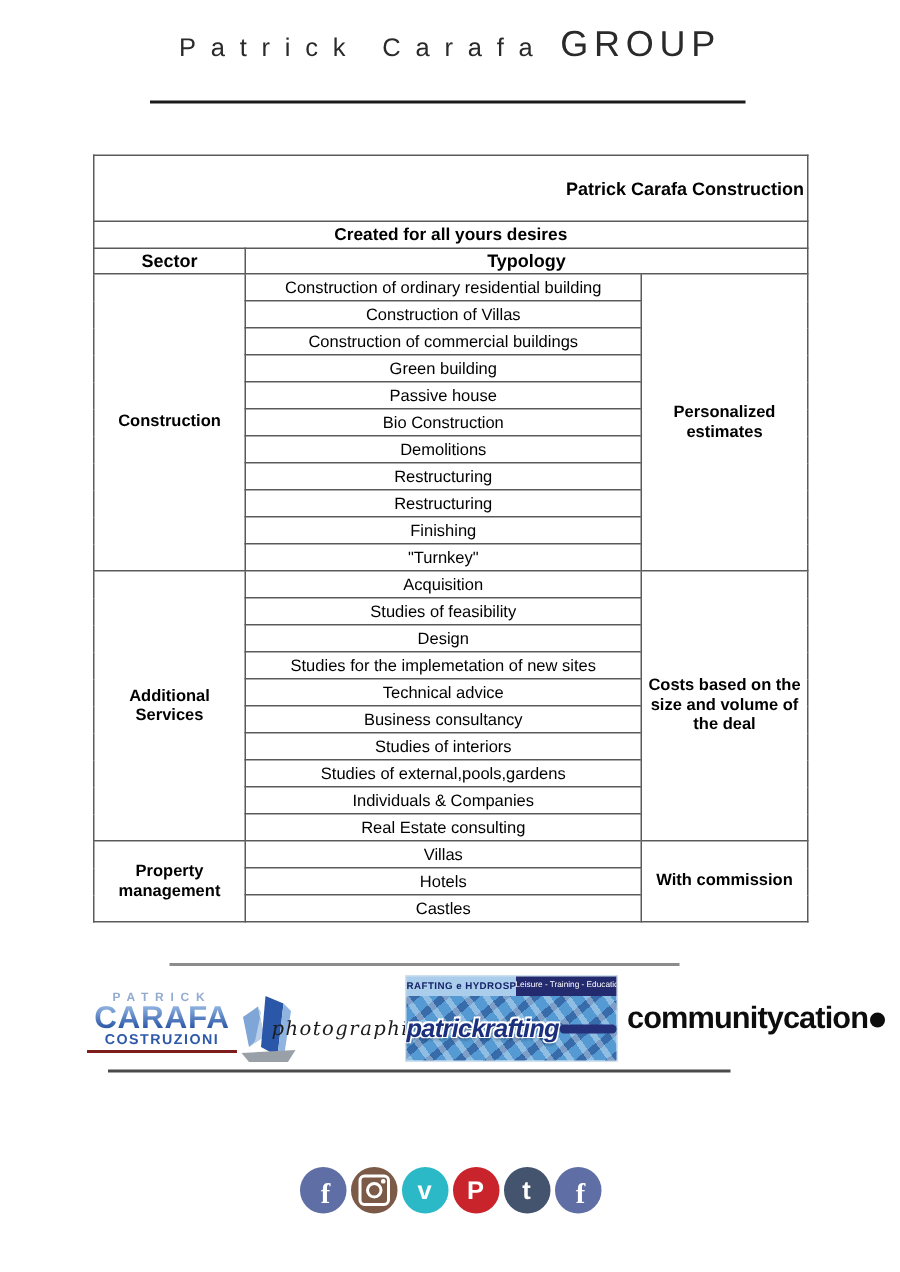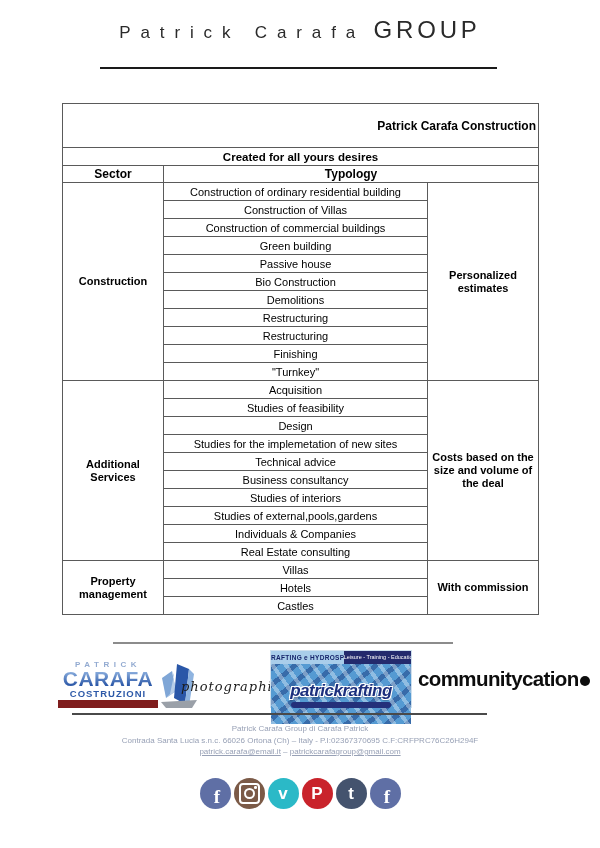--- a/index.html
+++ b/index.html
@@ -26,34 +26,34 @@
   .partners-rule-top{position:absolute;top:642px;left:113px;width:340px;border-top:2px solid #8c8c8c;}
   .partners-rule-bottom{position:absolute;top:713px;left:72px;width:415px;border-top:2px solid #4a4a4a;}
 
   .carafa-logo{position:absolute;left:42px;top:658px;width:145px;height:52px;margin-left:16px;}
   .carafa-text{position:absolute;left:0;top:2px;width:100px;text-align:center;}
   .carafa-top{font-size:8px;font-weight:bold;letter-spacing:4.5px;color:#93abd1;}
   .carafa-name{font-size:21px;font-weight:bold;line-height:19px;letter-spacing:0.5px;
                background:linear-gradient(#8fb2e0 10%,#2d59a8 85%);
                -webkit-background-clip:text;background-clip:text;color:#3a66b0;
                -webkit-text-fill-color:transparent;}
-  .carafa-sub{font-size:9.5px;font-weight:bold;letter-spacing:1px;color:#2d59a8;border-bottom:8px solid #7f1d1d;padding-bottom:1px;}
+  .carafa-sub{font-size:9.5px;font-weight:bold;letter-spacing:1px;color:#2d59a8;border-bottom:2px solid #7f1d1d;padding-bottom:1px;}
   .carafa-buildings{position:absolute;right:2px;top:0;}
 
   .photographia{position:absolute;left:181px;top:679px;width:90px;text-align:center;
                 font-family:"DejaVu Serif",serif;font-style:italic;font-size:13px;
                 letter-spacing:1px;color:#1c1c1c;}
 
   .rafting-logo{position:absolute;left:271px;top:651px;width:140px;height:56px;box-shadow:0 0 0 1px #cfe0ee;}
   .rafting-topbar{display:flex;height:13px;}
   .rafting-topleft{flex:1.08;background:#a9cdea;color:#16246a;font-size:6.5px;font-weight:bold;
                    text-align:center;line-height:13px;letter-spacing:0.3px;white-space:nowrap;overflow:hidden;}
   .rafting-topright{flex:1;background:#232a6d;color:#ffffff;font-size:5.5px;text-align:center;
                     line-height:13px;white-space:nowrap;overflow:hidden;}
-  .rafting-main{height:60px;display:flex;flex-direction:column;align-items:center;justify-content:center;
+  .rafting-main{height:43px;display:flex;align-items:center;justify-content:center;
     background:
       repeating-linear-gradient(55deg,rgba(255,255,255,0.35) 0 4px,rgba(255,255,255,0) 4px 11px),
       repeating-linear-gradient(-40deg,rgba(20,50,120,0.45) 0 5px,rgba(20,50,120,0) 5px 13px),
       #559ad2;}
   .rafting-word{font-size:17px;font-weight:bold;font-style:italic;color:#1b2f7d;letter-spacing:-0.5px;
       text-shadow:-1px -1px 0 #fff,1px -1px 0 #fff,-1px 1px 0 #fff,1px 1px 0 #fff,0 2px 2px rgba(0,0,0,.3);}
   .rafting-strip{width:72%;height:6px;background:#24307a;border-radius:3px;margin-top:1px;}
 
   .communitycation{position:absolute;left:418px;top:667px;width:175px;font-size:20.5px;font-weight:bold;
                    color:#0d0d0d;letter-spacing:-0.6px;white-space:nowrap;}
@@ -215,25 +215,20 @@
     <div class="rafting-main">
       <div class="rafting-word">patrickrafting</div>
       <div class="rafting-strip"></div>
     </div>
   </div>
 
   <div class="communitycation"><span>communitycation</span><span class="big-dot"></span></div>
 
   <div class="partners-rule-bottom"></div>
 
-  <div class="footer-text">
-    <div>Patrick Carafa Group di Carafa Patrick</div>
-    <div>Contrada Santa Lucia s.n.c. 66026 Ortona (Ch) – Italy - P.I:02367370695 C.F:CRFPRC76C26H294F</div>
-    <div><a href="#">patrick.carafa@email.it</a><span> – </span><a href="#">patrickcarafagroup@gmail.com</a></div>
-  </div>
 
   <div class="social">
     <div class="social-badge" style="background: rgb(95, 111, 165);">
       <span class="glyph glyph-f">f</span>
     </div>
     <div class="social-badge" style="background: rgb(123, 90, 71);">
       <span class="ig-body">
           <span class="ig-lens"></span>
           <span class="ig-flash"></span>
         </span>

